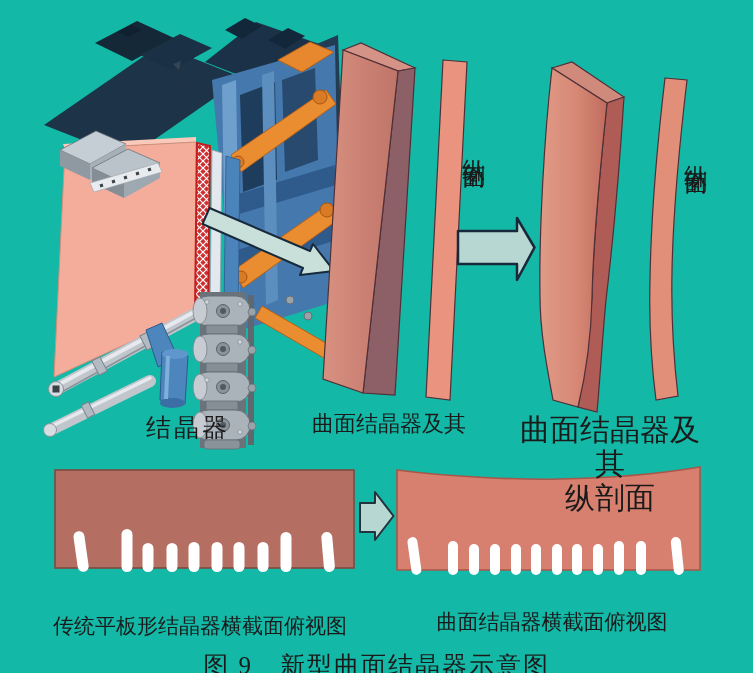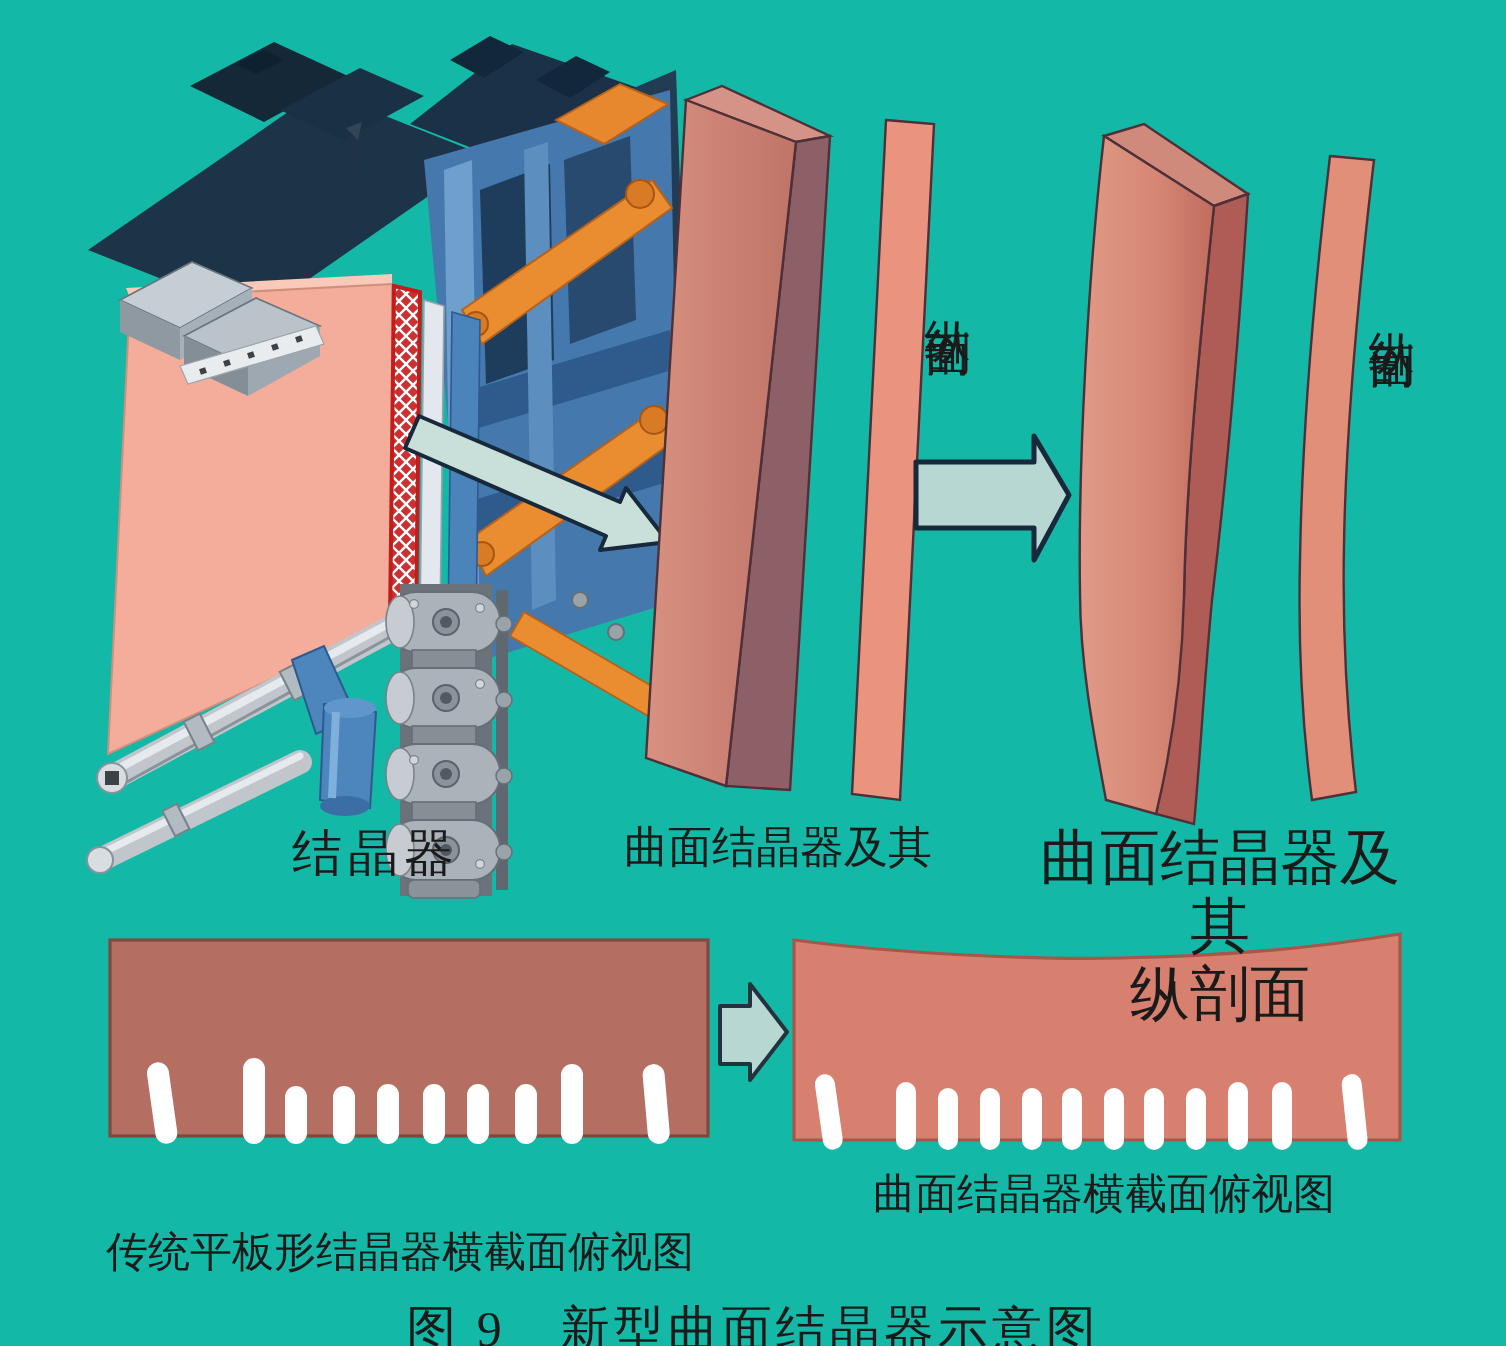--- a/index.html
+++ b/index.html
@@ -12,21 +12,21 @@
   .lbl-machine{left:128px;top:414px;width:120px;font-size:25px;letter-spacing:3px;}
   .lbl-flat{left:280px;top:411px;width:218px;font-size:22px;}
   .lbl-curved{left:512px;top:413px;width:196px;font-size:30px;}
   .vlabel{
     position:absolute;writing-mode:vertical-rl;text-orientation:upright;
     font-size:23px;letter-spacing:4px;line-height:1.1;
   }
   .vlabel-flat{left:461px;top:141px;}
   .vlabel-curved{left:683px;top:147px;}
   .lbl-flatview{left:38px;top:575px;width:324px;font-size:21px;margin-top:40px;}
-  .lbl-curvedview{left:423px;top:586px;width:258px;font-size:21px;}
+  .lbl-curvedview{left:423px;top:611px;width:258px;font-size:21px;}
   .caption{
     left:0;top:652px;width:753px;font-size:25px;font-weight:normal;
     letter-spacing:2px;white-space:pre;
   }
 </style>
 </head>
 <body>
 
 <div class="stage">
 

